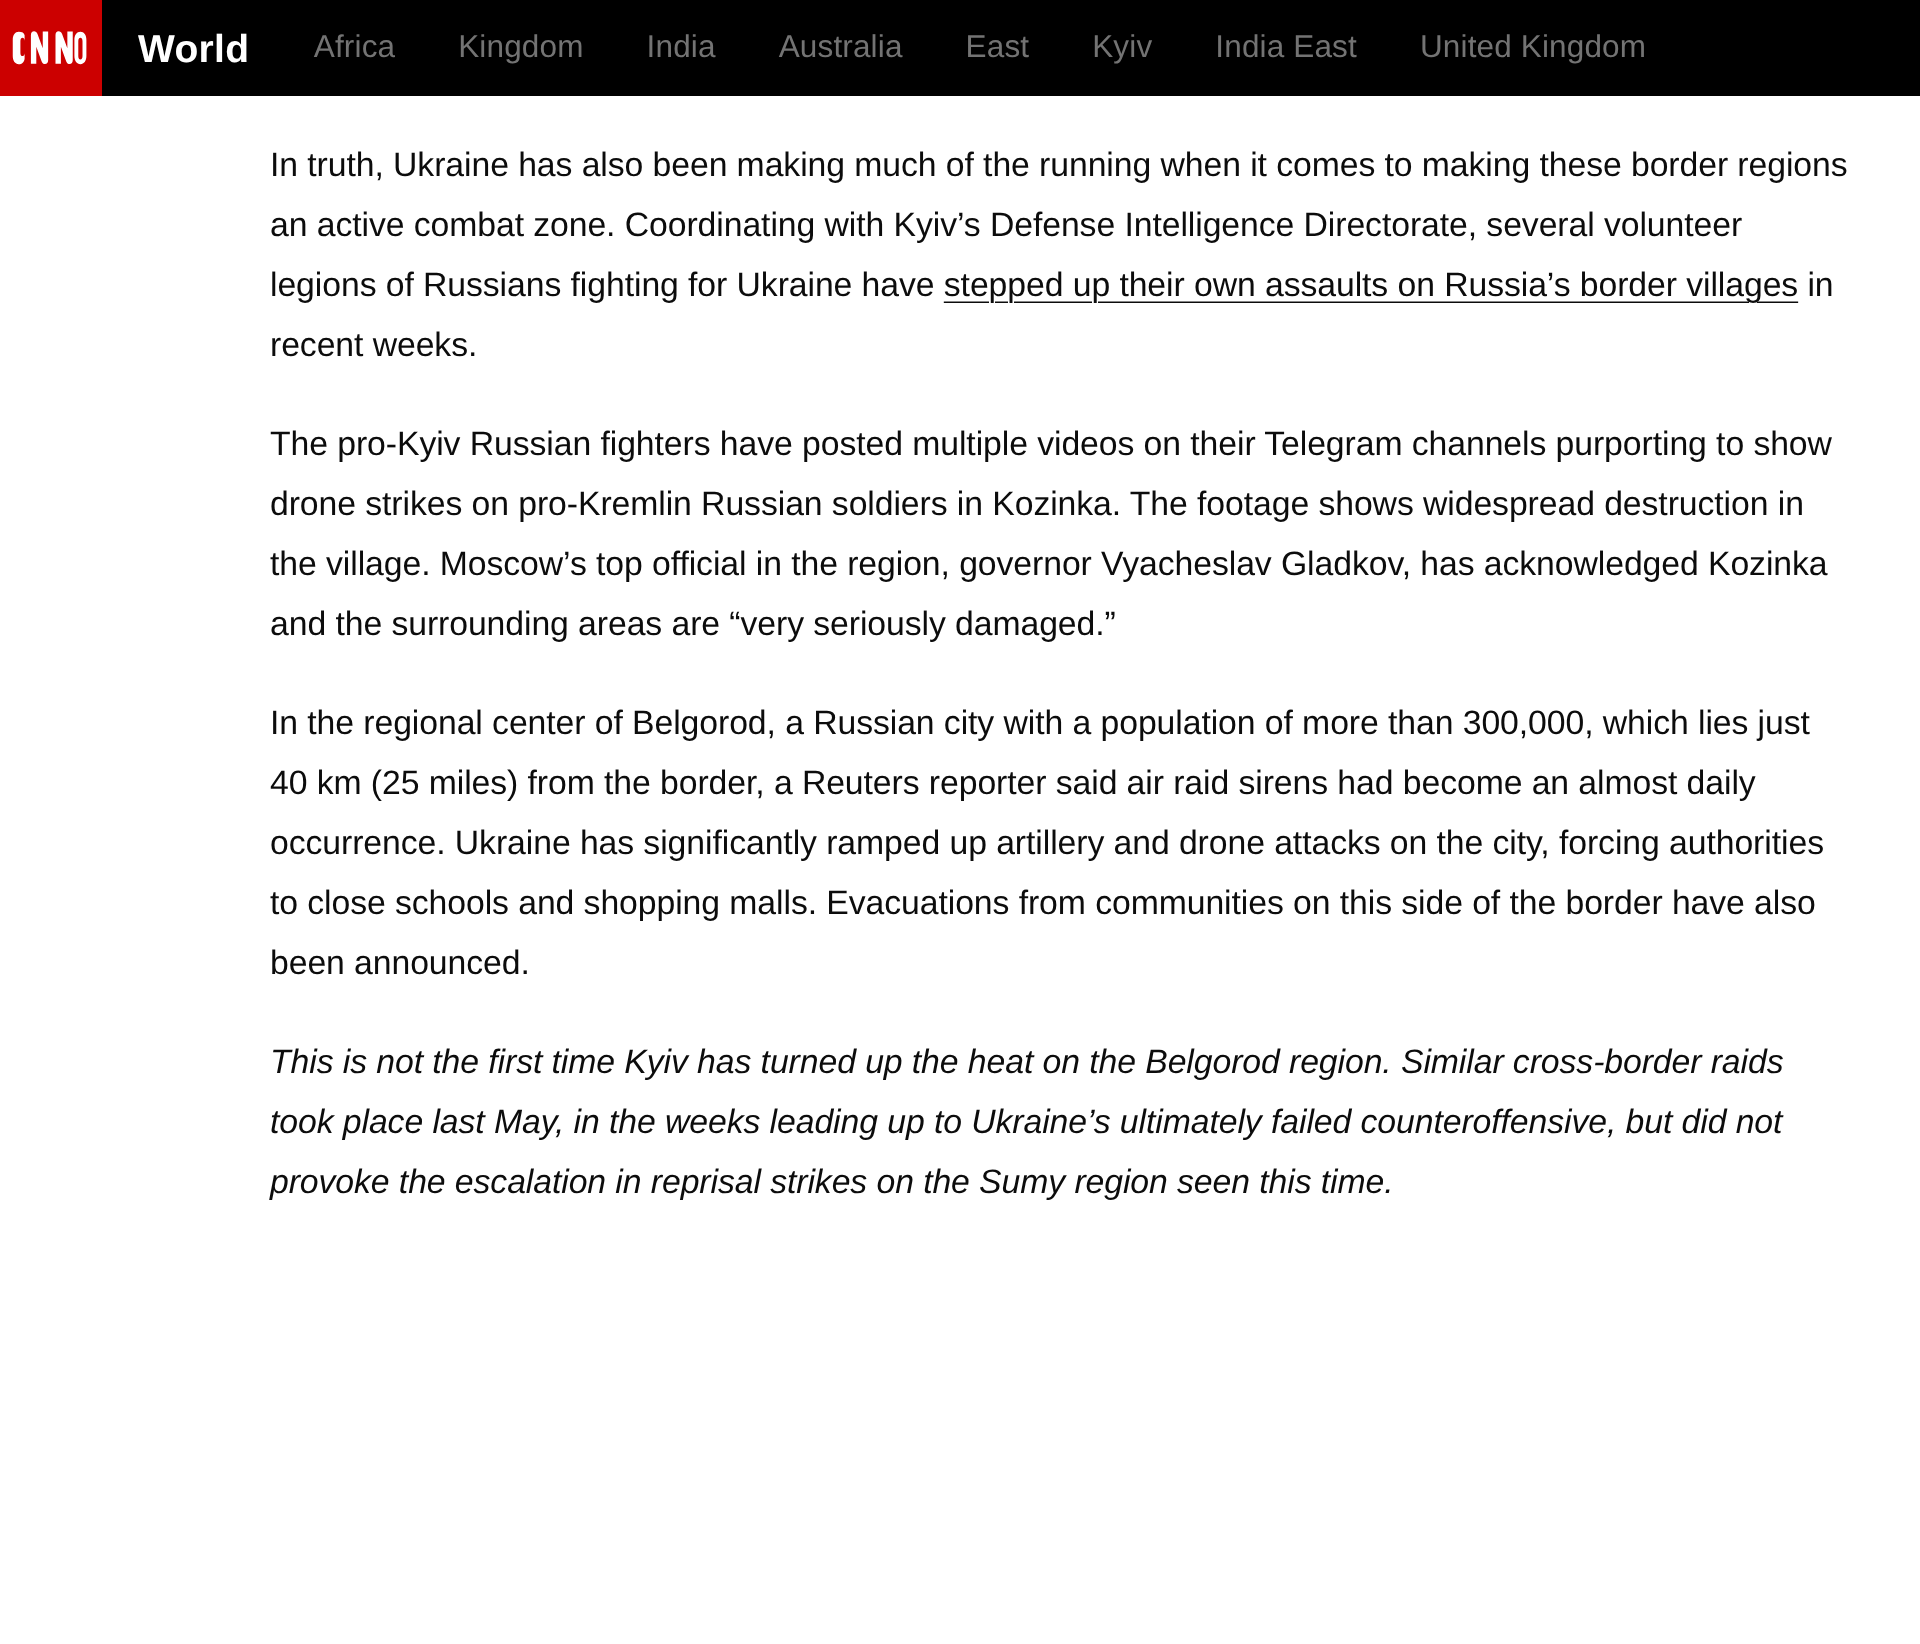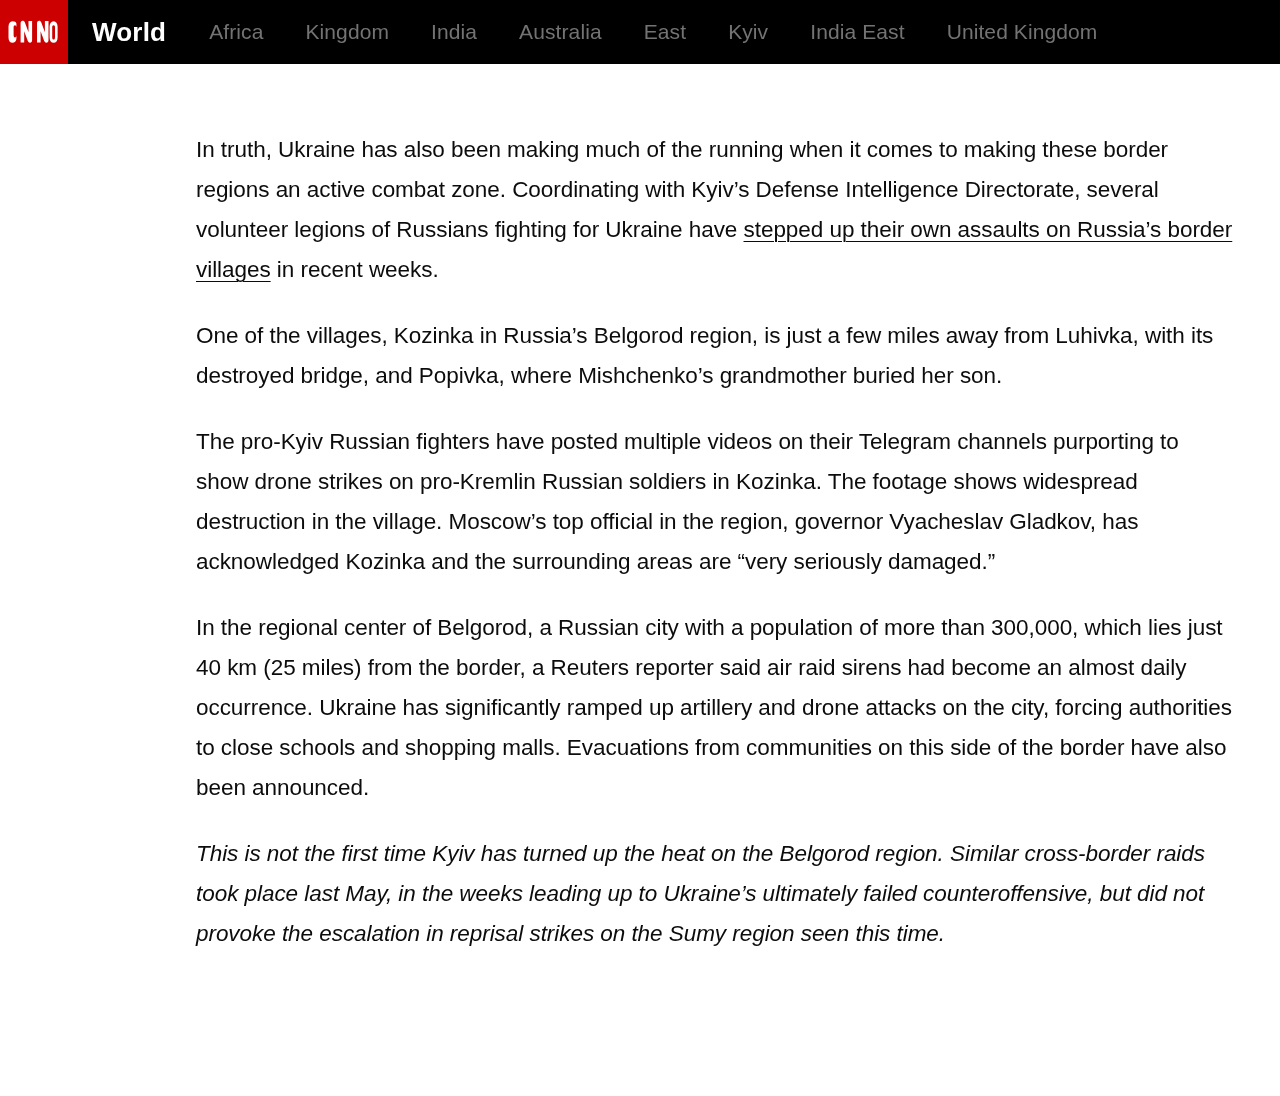--- a/index.html
+++ b/index.html
@@ -50,22 +50,21 @@
     font-size: 21px;
     display: flex;
     align-items: center;
     padding: 0 21px;
     letter-spacing: 0.1px;
     cursor: pointer;
   }
 
   
   .article {
-    padding: 26px 0 0 16px;
-    margin-top: 40px;
+    padding: 26px 0 0 0;
   }
   .para {
     color: #0c0c0c;
     font-size: 22.5px;
     line-height: 40px;
     margin: 0 0 26px 0;
     padding-left: 180px;
     padding-right: 46px;
     max-width: 1054px;
     letter-spacing: -0.05px;
@@ -105,21 +104,20 @@
     <div class="nav-item">United Kingdom</div>
   </div>
 </div>
 
 <div class="article">
 
   <p class="para">
     <span>In truth, Ukraine has also been making much of the running when it comes to making these border regions an active combat zone. Coordinating with Kyiv’s Defense Intelligence Directorate, several volunteer legions of Russians fighting for Ukraine have </span><a class="link-underline">stepped up their own assaults on Russia’s border villages</a><span> in recent weeks.</span>
   </p>
 
-  <p class="para">One of the villages, Kozinka in Russia’s Belgorod region, is just a few miles away from Luhivka, with its destroyed bridge, and Popivka, where Mishchenko’s grandmother buried her son.</p>
 
   <p class="para">The pro-Kyiv Russian fighters have posted multiple videos on their Telegram channels purporting to show drone strikes on pro-Kremlin Russian soldiers in Kozinka. The footage shows widespread destruction in the village. Moscow’s top official in the region, governor Vyacheslav Gladkov, has acknowledged Kozinka and the surrounding areas are “very seriously damaged.”</p>
 
   <p class="para">In the regional center of Belgorod, a Russian city with a population of more than 300,000, which lies just 40 km (25 miles) from the border, a Reuters reporter said air raid sirens had become an almost daily occurrence. Ukraine has significantly ramped up artillery and drone attacks on the city, forcing authorities to close schools and shopping malls. Evacuations from communities on this side of the border have also been announced.</p>
 
   <p class="para">This is not the first time Kyiv has turned up the heat on the Belgorod region. Similar cross-border raids took place last May, in the weeks leading up to Ukraine’s ultimately failed counteroffensive, but did not provoke the escalation in reprisal strikes on the Sumy region seen this time.</p>
 
 </div>
 
 </body></html>

